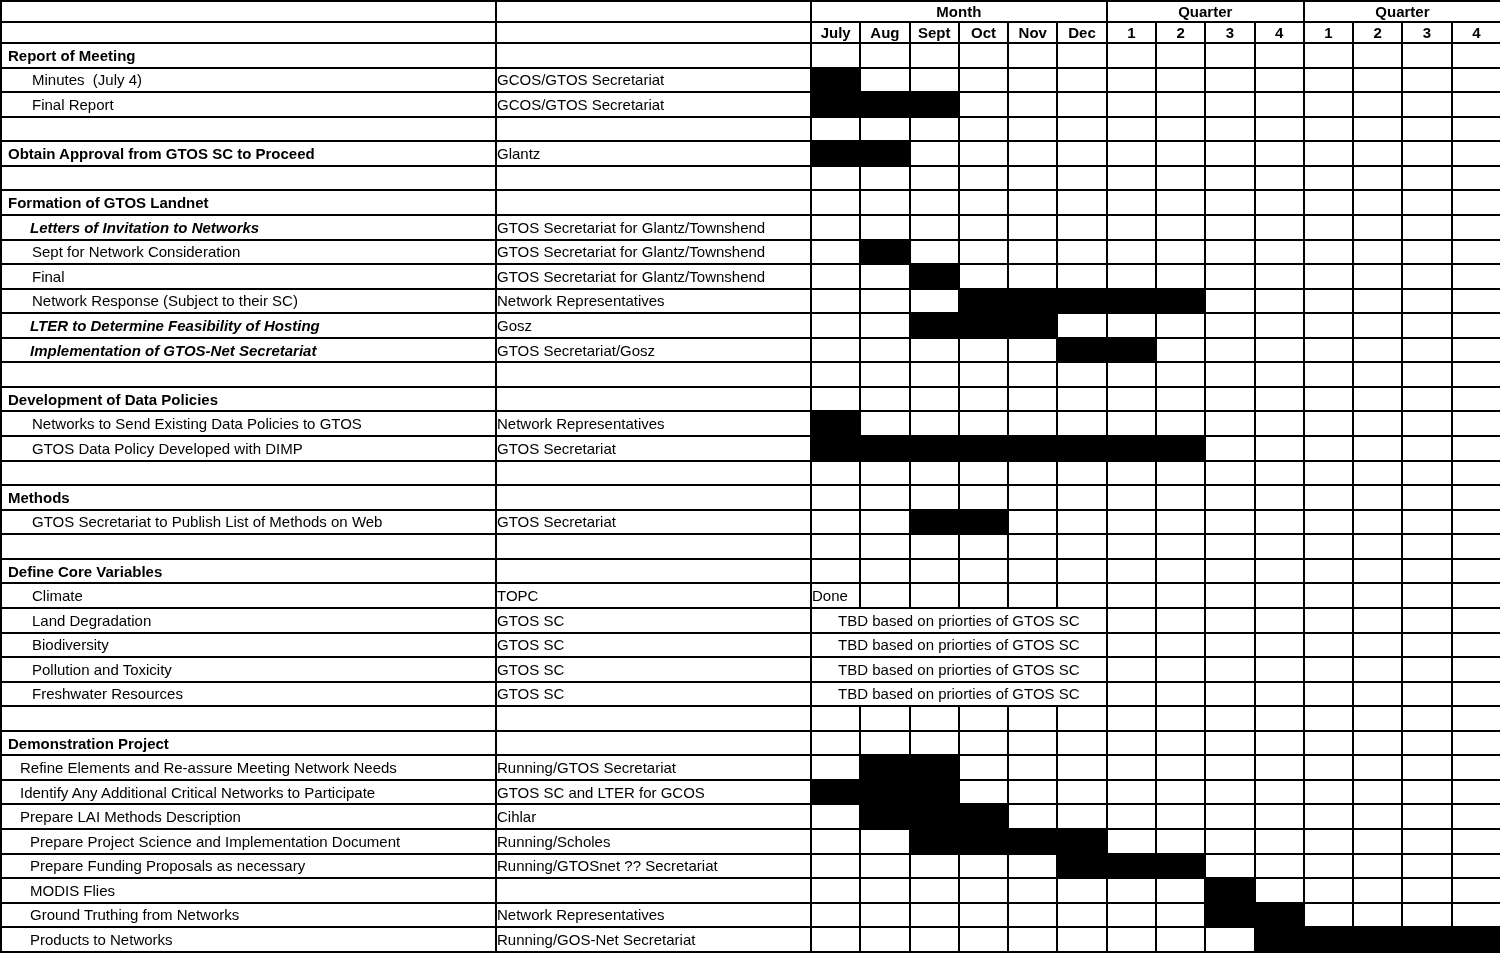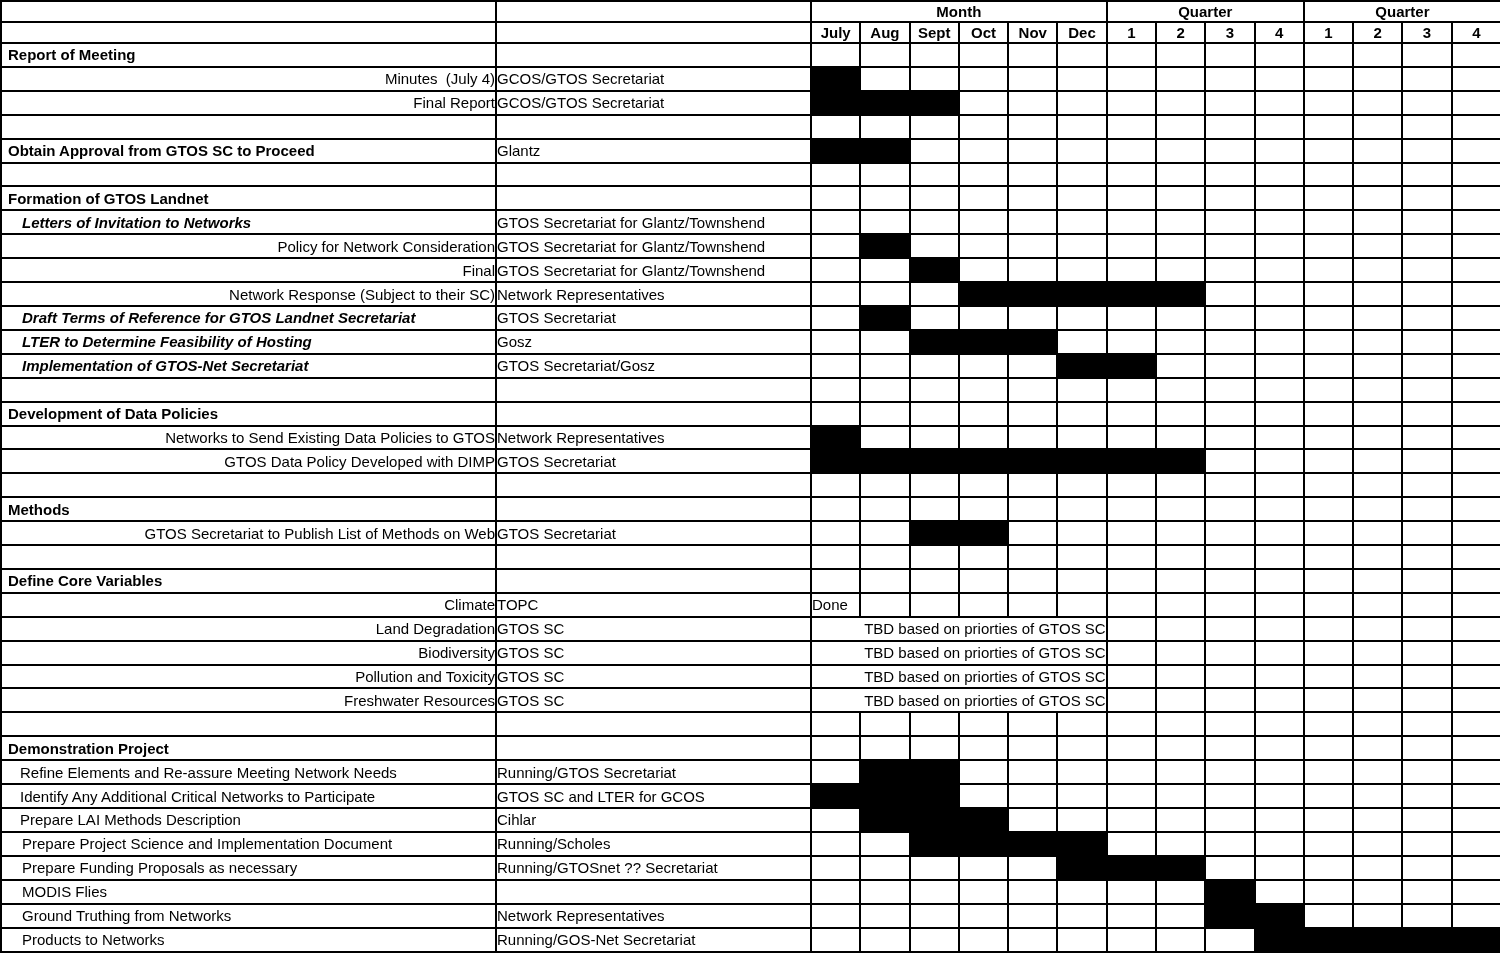--- a/index.html
+++ b/index.html
@@ -19,29 +19,29 @@
     overflow: hidden;
     vertical-align: middle;
     white-space: pre;
     font-size: 15px;
     line-height: 1;
   }
   td.head   { font-weight: bold; text-align: center; font-size: 16px; }
   td.colhead{ font-weight: bold; text-align: center; font-size: 15px; margin-left: 12px; }
   td.task   { font-size: 16px; }
   td.task.ind0 { padding-left: 6px; }
-  td.task.ind1 { padding-left: 20px; }
+  td.task.ind1 { padding-left: 28px; }
   td.task.ind2 { padding-left: 18px; }
-  td.task.ind3 { padding-left: 30px; text-align: right; }
+  td.task.ind3 { padding-left: 30px; }
   td.task.section    { font-weight: bold; margin-left: 8px; }
   td.task.bolditalic { font-weight: bold; font-style: italic; }
   td.resp { font-size: 16px; padding-left: 4px; }
   td.bar  { background: #000; }
   td.note-left   { font-size: 15px; padding-left: 3px; }
-  td.note-center { font-size: 15px; text-align: right; }
+  td.note-center { font-size: 15px; text-align: center; }
 </style>
 </head>
 <body>
 
 <table class="gantt">
   <colgroup>
     <col style="width:495px">
     <col style="width:315px">
     <col style="width:49.285px">
       <col style="width:49.285px">
@@ -221,21 +221,21 @@
         <td></td>
         <td></td>
         <td></td>
         <td></td>
         <td></td>
         <td></td>
         <td></td>
         <td></td>
       </tr>
       <tr>
-        <td class="task ind3">Policy for Network Consideration</td>
+        <td class="task ind3">Sept for Network Consideration</td>
         <td class="resp">GTOS Secretariat for Glantz/Townshend</td>
         <td></td>
         <td colspan="1" class="bar" style="background: rgb(0, 0, 0);"></td>
         <td></td>
         <td></td>
         <td></td>
         <td></td>
         <td></td>
         <td></td>
         <td></td>
@@ -263,38 +263,20 @@
         <td></td>
         <td></td>
       </tr>
       <tr>
         <td class="task ind3">Network Response (Subject to their SC)</td>
         <td class="resp">Network Representatives</td>
         <td></td>
         <td></td>
         <td></td>
         <td colspan="5" class="bar" style="background: rgb(0, 0, 0);"></td>
-        <td></td>
-        <td></td>
-        <td></td>
-        <td></td>
-        <td></td>
-        <td></td>
-      </tr>
-      <tr>
-        <td class="task ind1 bolditalic">Draft Terms of Reference for GTOS Landnet Secretariat</td>
-        <td class="resp">GTOS Secretariat</td>
-        <td></td>
-        <td colspan="1" class="bar" style="background: rgb(0, 0, 0);"></td>
-        <td></td>
-        <td></td>
-        <td></td>
-        <td></td>
-        <td></td>
-        <td></td>
         <td></td>
         <td></td>
         <td></td>
         <td></td>
         <td></td>
         <td></td>
       </tr>
       <tr>
         <td class="task ind1 bolditalic">LTER to Determine Feasibility of Hosting</td>
         <td class="resp">Gosz</td>

